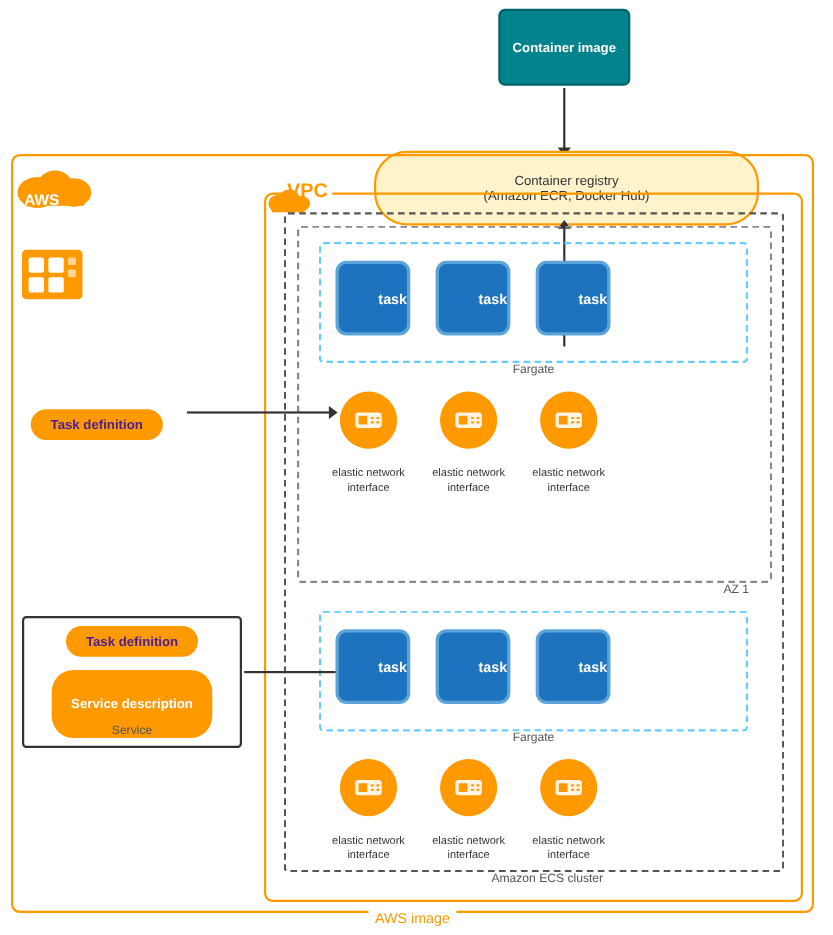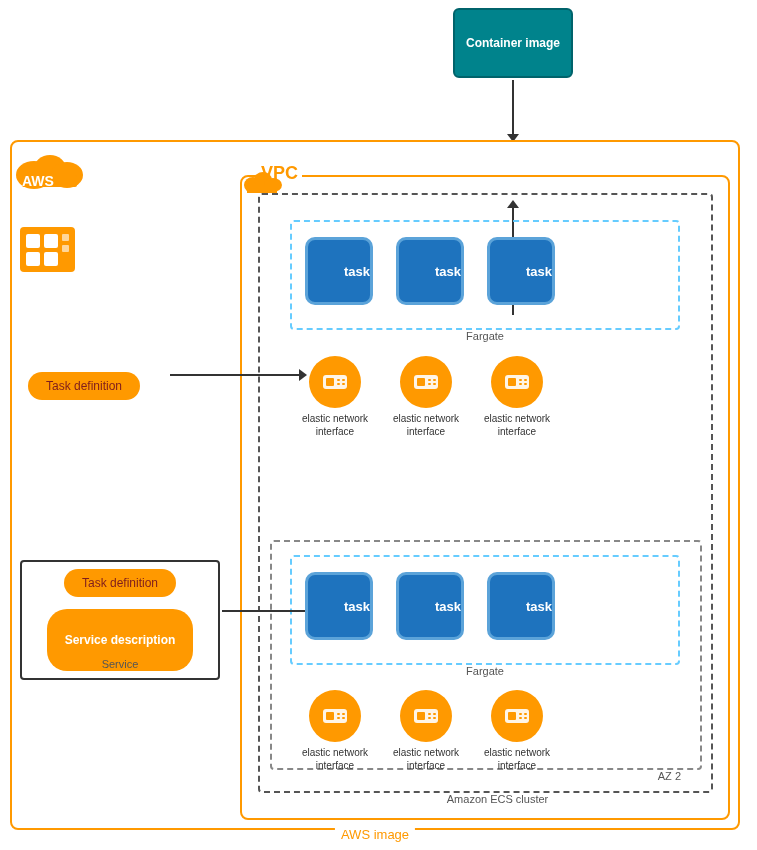--- a/index.html
+++ b/index.html
@@ -241,25 +241,25 @@
       justify-content: flex-end;
       color: white;
       font-size: 13px;
       font-weight: bold;
     }
 
     
     .task-def-btn {
       position: absolute;
       background: #FF9900;
-      color: #7f1d1d;
+      color: #4c1d95;
       border-radius: 20px;
       padding: 7px 18px;
       font-size: 12px;
-      font-weight: normal;
+      font-weight: bold;
       border: none;
       white-space: nowrap;
     }
 
     
     .service-desc-btn {
       position: absolute;
       background: #FF9900;
       color: white;
       border-radius: 20px;
@@ -308,20 +308,21 @@
       justify-content: center;
     }
 
     .eni-label {
       position: absolute;
       text-align: center;
       font-size: 10px;
       color: #333;
       width: 72px;
       line-height: 1.3;
+      margin-top: 12px;
     }
 
     
     .arrow-h {
       position: absolute;
       height: 2px;
       background: #333;
     }
     .arrow-h::after {
       content: '';
@@ -353,20 +354,24 @@
 <body>
 
 <div class="diagram-container">
 
   <div class="container-image-box">
     <span>Container image</span>
   </div>
 
   <div class="arrow-down-container"></div>
 
+  <div class="container-registry-box">
+    <span style="white-space:pre-line;">Container registry
+(Amazon ECR, Docker Hub)</span>
+  </div>
 
   <div class="arrow-v-up" style="left:512px;top:207px;height:108px;"></div>
 
   <div class="aws-region">
     <span class="aws-region-label">AWS image</span>
   </div>
 
   <svg style="position:absolute;left:12px;top:143px;" width="75" height="50">
     <ellipse cx="22" cy="32" rx="18" ry="14" fill="#FF9900"></ellipse>
     <ellipse cx="38" cy="26" rx="16" ry="14" fill="#FF9900"></ellipse>
@@ -393,24 +398,24 @@
     <ellipse cx="10" cy="18" rx="9" ry="8" fill="#FF9900"></ellipse>
     <ellipse cx="20" cy="13" rx="9" ry="8" fill="#FF9900"></ellipse>
     <ellipse cx="30" cy="18" rx="9" ry="7" fill="#FF9900"></ellipse>
     <rect x="4" y="18" width="30" height="8" fill="#FF9900"></rect>
   </svg>
 
   <div class="ecs-cluster-border">
     <span class="ecs-cluster-label">Amazon ECS cluster</span>
   </div>
 
-
-  <div class="az2-border">
-    <span class="az2-label">AZ 2</span>
-  </div>
+  <div class="az1-border">
+    <span class="az1-label">AZ 1</span>
+  </div>
+
 
   <div class="fargate-box-az1">
     <span class="fargate-label-az1">Fargate</span>
   </div>
 
   <div class="fargate-box-az2">
     <span class="fargate-label-az2">Fargate</span>
   </div>
 
   <div style="position:absolute;left:28px;top:372px;">

